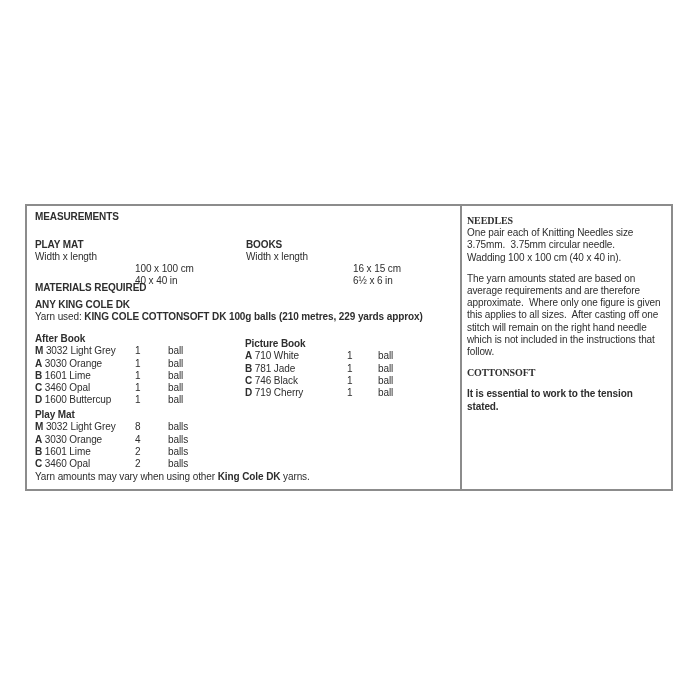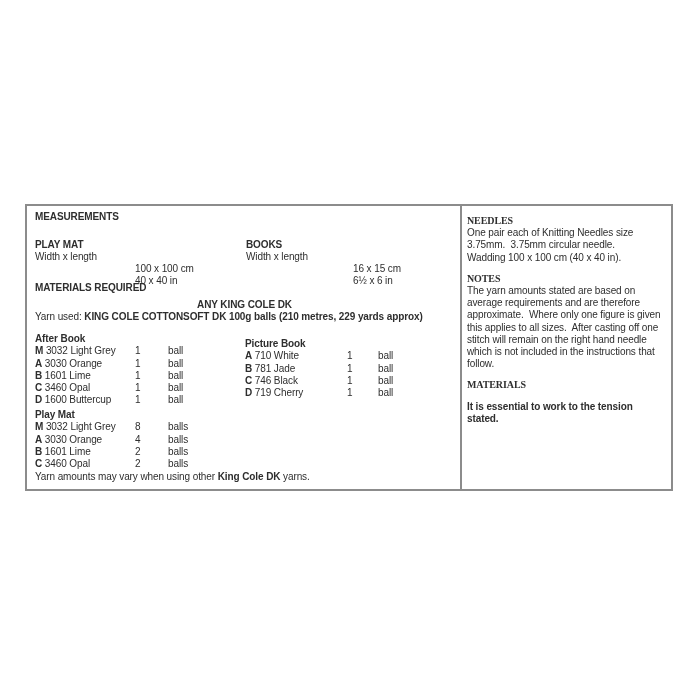--- a/index.html
+++ b/index.html
@@ -24,21 +24,21 @@
   .h{font-weight:bold;line-height:12px;}
   .meas-grid{position:relative;height:38px;margin-top:16px;line-height:12.2px;}
   .mg{position:absolute;top:0;}
   .mg-name{font-weight:bold;}
   .mg-vals{position:absolute;top:24px;}
   .g0{left:0;}
   .g0v{left:100px;}
   .g1{left:211px;}
   .g1v{left:310px;margin-left:8px;}
   .h-materials{margin-top:5px;}
-  .h-any{margin-top:5px;text-align:center;}
+  .h-any{margin-top:5px;}
   .yarn-used{line-height:12.2px;}
   .tables-wrap{position:relative;height:76px;margin-top:10px;}
   .ytable{line-height:12.2px;}
   .yt-pos-0{position:absolute;left:0;top:0;}
   .yt-pos-1{position:absolute;left:210px;top:5px;}
   .ytitle{font-weight:bold;}
   .yrow{position:relative;}
   .yqty{position:absolute;left:100px;}
   .yunit{position:absolute;left:133px;}
   .yt-pos-1 .yqty{left:102px;}
@@ -112,30 +112,29 @@
   </div>
 
   <div class="col-right">
       <div class="rsec">
         <div class="rsec-h">NEEDLES</div>
         <div class="rsec-b"><span>One pair each of Knitting Needles size
 3.75mm.  3.75mm circular needle.
 Wadding 100 x 100 cm (40 x 40 in).</span></div>
       </div>
       <div class="rsec">
-        <div class="rsec-h">NOTES</div>
         <div class="rsec-b"><span>The yarn amounts stated are based on
 average requirements and are therefore
 approximate.  Where only one figure is given
 this applies to all sizes.  After casting off one
 stitch will remain on the right hand needle
 which is not included in the instructions that
 follow.</span></div>
       </div>
       <div class="rsec">
-        <div class="rsec-h">MATERIALS</div>
+        <div class="rsec-h">COTTONSOFT</div>
       </div>
       <div class="rsec">
         <div class="rsec-b"><b>It is essential to work to the tension stated.</b></div>
       </div>
     </div>
 
 </div>
 
 </body></html>

